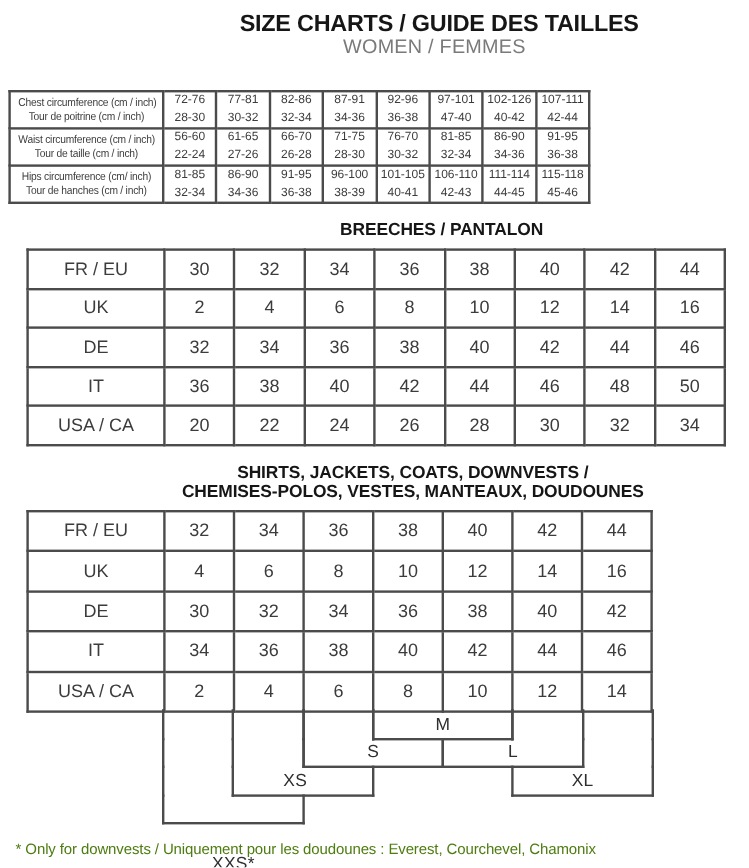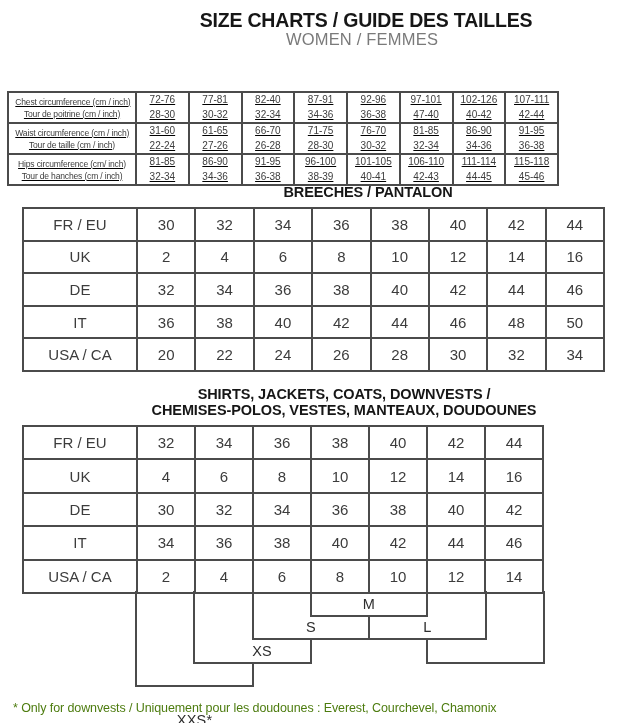--- a/index.html
+++ b/index.html
@@ -12,21 +12,21 @@
          font-size:19.5px;font-weight:700;color:var(--title);letter-spacing:-0.2px;}
   .subtitle{position:absolute;top:30px;left:50px;width:624px;text-align:center;
          font-size:16.5px;font-weight:400;color:var(--subtitle);letter-spacing:0.2px;}
   .h2{position:absolute;text-align:center;font-weight:700;font-size:14.5px;
          color:var(--title);letter-spacing:-0.1px;}
   .h-breeches{top:184px;left:56px;width:624px;}
   .h-shirts{top:386px;left:32px;width:624px;line-height:16px;}
   table.sz{position:absolute;border-collapse:collapse;table-layout:fixed;}
   table.sz td{border:2px solid var(--line);text-align:center;vertical-align:middle;
          color:var(--text);padding:0;overflow:hidden;}
-  .t1{left:7px;top:91px;width:552px;text-decoration:underline;}
+  .t1{left:7px;top:75px;width:485px;}
   .t1 td{height:29px;font-size:10px;line-height:14.5px;}
   .t1 td.lbl{font-size:9.5px;line-height:12px;letter-spacing:-0.2px;}
   .t1 td.lbl div{transform:scaleX(0.9);white-space:nowrap;}
   .c-lbl1{width:128px;}
   .t2{left:22px;top:207px;width:583px;}
   .t2 td{height:30.6px;font-size:15px;}
   .t3{left:22px;top:425px;width:522px;}
   .t3 td{height:31.4px;font-size:15px;}
   .c-lbl2{width:114px;}
   .brackets{position:absolute;left:0;top:592px;width:624px;height:98px;}
@@ -56,21 +56,21 @@
           </td>
           <td>
             <div>72-76</div>
             <div>28-30</div>
           </td>
           <td>
             <div>77-81</div>
             <div>30-32</div>
           </td>
           <td>
-            <div>82-40</div>
+            <div>82-86</div>
             <div>32-34</div>
           </td>
           <td>
             <div>87-91</div>
             <div>34-36</div>
           </td>
           <td>
             <div>92-96</div>
             <div>36-38</div>
           </td>
@@ -86,21 +86,21 @@
             <div>107-111</div>
             <div>42-44</div>
           </td>
         </tr>
         <tr>
           <td class="lbl">
             <div>Waist circumference (cm / inch)</div>
             <div>Tour de taille (cm / inch)</div>
           </td>
           <td>
-            <div>31-60</div>
+            <div>56-60</div>
             <div>22-24</div>
           </td>
           <td>
             <div>61-65</div>
             <div>27-26</div>
           </td>
           <td>
             <div>66-70</div>
             <div>26-28</div>
           </td>
@@ -300,27 +300,28 @@
       <div class="bk-label" style="left: 253px; top: 23.5px; width: 116px; height: 23.5px;">S</div>
       <div class="bk-line" style="left: 252px; top: 46px; width: 118px; height: 2px;"></div>
       <div class="bk-line" style="left: 252px; top: -1px; width: 2px; height: 25.5px;"></div>
       <div class="bk-line" style="left: 252px; top: 22.5px; width: 2px; height: 25.5px;"></div>
       <div class="bk-line" style="left: 368px; top: 22.5px; width: 2px; height: 25.5px;"></div>
       <div class="bk-label" style="left: 369px; top: 23.5px; width: 117px; height: 23.5px;">L</div>
       <div class="bk-line" style="left: 368px; top: 46px; width: 119px; height: 2px;"></div>
       <div class="bk-line" style="left: 368px; top: 22.5px; width: 2px; height: 25.5px;"></div>
       <div class="bk-line" style="left: 485px; top: -1px; width: 2px; height: 25.5px;"></div>
       <div class="bk-line" style="left: 485px; top: 22.5px; width: 2px; height: 25.5px;"></div>
-      <div class="bk-label" style="left: 194px; top: 47px; width: 104px; height: 23.5px; margin-left: 16px;">XS</div>
+      <div class="bk-label" style="left: 194px; top: 47px; width: 104px; height: 23.5px;">XS</div>
       <div class="bk-line" style="left: 193px; top: 69.5px; width: 119px; height: 2px;"></div>
       <div class="bk-line" style="left: 193px; top: -1px; width: 2px; height: 25.5px;"></div>
       <div class="bk-line" style="left: 193px; top: 22.5px; width: 2px; height: 25.5px;"></div>
       <div class="bk-line" style="left: 193px; top: 46px; width: 2px; height: 25.5px;"></div>
       <div class="bk-line" style="left: 310px; top: -1px; width: 2px; height: 25.5px;"></div>
       <div class="bk-line" style="left: 310px; top: 46px; width: 2px; height: 25.5px;"></div>
+      <div class="bk-label" style="left: 427px; top: 47px; width: 117px; height: 23.5px;">XL</div>
       <div class="bk-line" style="left: 426px; top: 69.5px; width: 119px; height: 2px;"></div>
       <div class="bk-line" style="left: 426px; top: -1px; width: 2px; height: 25.5px;"></div>
       <div class="bk-line" style="left: 426px; top: 46px; width: 2px; height: 25.5px;"></div>
       <div class="bk-line" style="left: 543px; top: -1px; width: 2px; height: 25.5px;"></div>
       <div class="bk-line" style="left: 543px; top: 22.5px; width: 2px; height: 25.5px;"></div>
       <div class="bk-line" style="left: 543px; top: 46px; width: 2px; height: 25.5px;"></div>
       <div class="bk-label" style="left: 136px; top: 82px; width: 117px; height: 23.5px; margin-top: 34px;">XXS*</div>
       <div class="bk-line" style="left: 135px; top: 93px; width: 119px; height: 2px;"></div>
       <div class="bk-line" style="left: 135px; top: -1px; width: 2px; height: 25.5px;"></div>
       <div class="bk-line" style="left: 135px; top: 22.5px; width: 2px; height: 25.5px;"></div>

